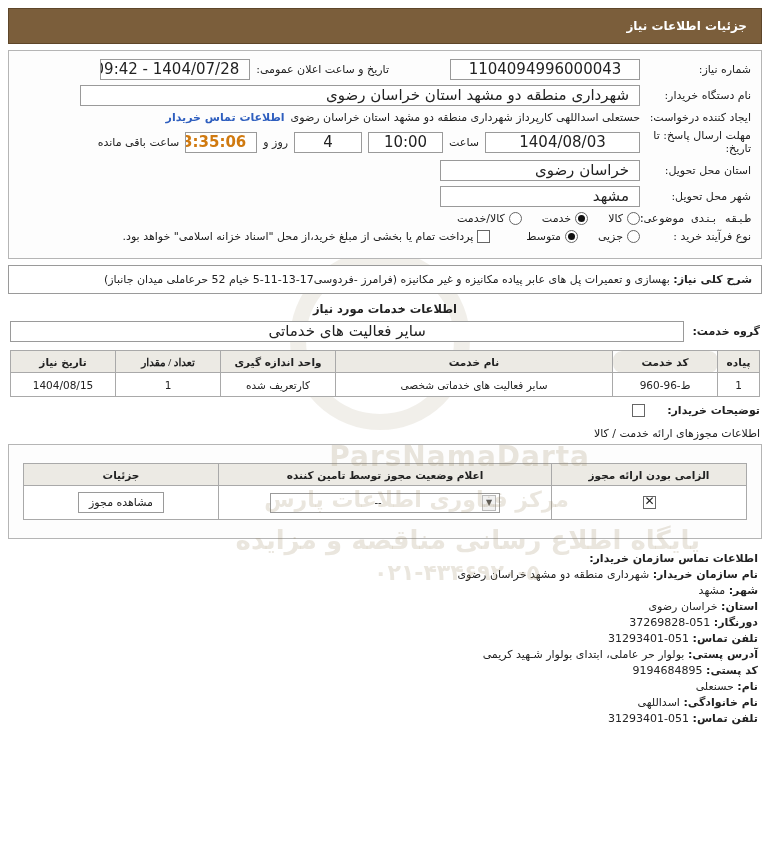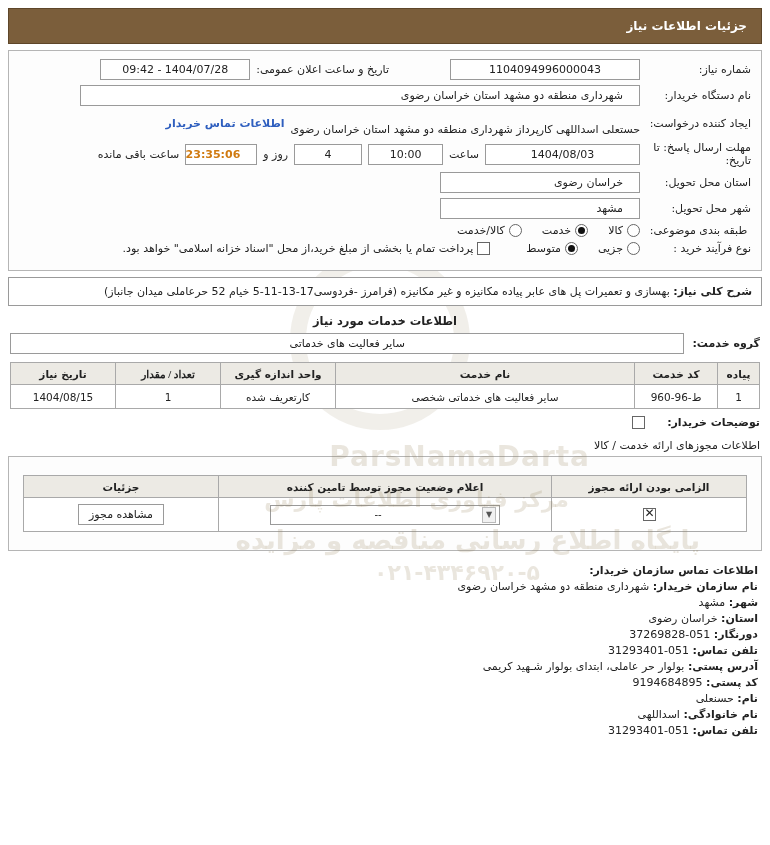--- a/index.html
+++ b/index.html
@@ -52,22 +52,22 @@
     text-align: left;
     white-space: nowrap;
   }
   .lbl.bold { font-weight: bold; }
 
   .box {
     border: 1px solid #9a9a9a;
     background: #ffffff;
     height: 21px;
     line-height: 19px;
-    padding: 0 16px;
-    font-size: 11px;
+    padding: 0 10px;
+    font-size: 15px;
     color: #222;
     overflow: hidden;
     white-space: nowrap;
     text-align: center;
   }
   .box.rtl-right { text-align: right; }
   .w-med    { width: 130px; }
   .blue-strong { color:#2f5fbf; font-weight:bold; }
   .orange { color:#d07a10; font-weight:bold; }
 
@@ -264,21 +264,21 @@
       <span class="box" style="width:150px;">1404/07/28 - 09:42</span>
     </div>
 
     <div class="row">
       <span class="lbl" style="width:105px; text-align:right;">نام دستگاه خریدار:</span>
       <span class="box rtl-right" style="width:560px;">شهرداری منطقه دو مشهد استان خراسان رضوی</span>
     </div>
 
     <div class="row">
       <span class="lbl" style="width:105px; text-align:right;">ایجاد کننده درخواست:</span>
-      <span class="lbl" style="flex:0 0 auto;margin-top:12px;">حستعلی اسداللهی کارپرداز شهرداری منطقه دو مشهد استان خراسان رضوی</span>
+      <span class="lbl" style="flex:0 0 auto;">حستعلی اسداللهی کارپرداز شهرداری منطقه دو مشهد استان خراسان رضوی</span>
       <a class="lbl blue-strong" href="#" style="text-decoration:none;">اطلاعات تماس خریدار</a>
     </div>
 
     <div class="row" style="align-items:center;">
       <span class="lbl" style="width:105px; text-align:right; white-space:normal; line-height:13px;">مهلت ارسال پاسخ: تا تاریخ:</span>
       <span class="box" style="width:155px;">1404/08/03</span>
       <span class="lbl">ساعت</span>
       <span class="box" style="width:75px;">10:00</span>
       <span class="box" style="width:68px;">4</span>
       <span class="lbl">روز و</span>
@@ -290,21 +290,21 @@
       <span class="lbl" style="width:105px; text-align:right;">استان محل تحویل:</span>
       <span class="box rtl-right" style="width:200px;">خراسان رضوی</span>
     </div>
 
     <div class="row">
       <span class="lbl" style="width:105px; text-align:right;">شهر محل تحویل:</span>
       <span class="box rtl-right" style="width:200px;">مشهد</span>
     </div>
 
     <div class="row">
-      <span class="lbl" style="width:105px; text-align:center;">طبقه بندی موضوعی:</span>
+      <span class="lbl" style="width:105px; text-align:center;font-family:Liberation Mono, monospace;">طبقه بندی موضوعی:</span>
       <span class="opt">
         <span class="radio"></span>
         <span>کالا</span>
       </span>
       <span class="opt" style="margin-right:14px;">
         <span class="radio checked"></span>
         <span>خدمت</span>
       </span>
       <span class="opt" style="margin-right:14px;">
         <span class="radio"></span>
@@ -340,21 +340,21 @@
   <div class="service-group-row" style="position:relative; z-index:2;">
     <span class="lbl bold">گروه خدمت:</span>
     <span class="box rtl-right" style="flex:1; text-align:center;">سایر فعالیت های خدماتی</span>
   </div>
 
   <div class="table-wrap">
     <table class="grid">
       <thead>
         <tr>
           <th style="width:42px;">پیاده</th>
-          <th style="width:83px;">کد خدمت</th>
+          <th style="width:105px;border-radius:9px;">کد خدمت</th>
           <th>نام خدمت</th>
           <th style="width:115px;">واحد اندازه گیری</th>
           <th style="width:105px;font-family:Liberation Serif, serif;">تعداد / مقدار</th>
           <th style="width:105px;">تاریخ نیاز</th>
         </tr>
       </thead>
       <tbody>
         <tr>
           <td>1</td>
           <td>ط-96-960</td>

